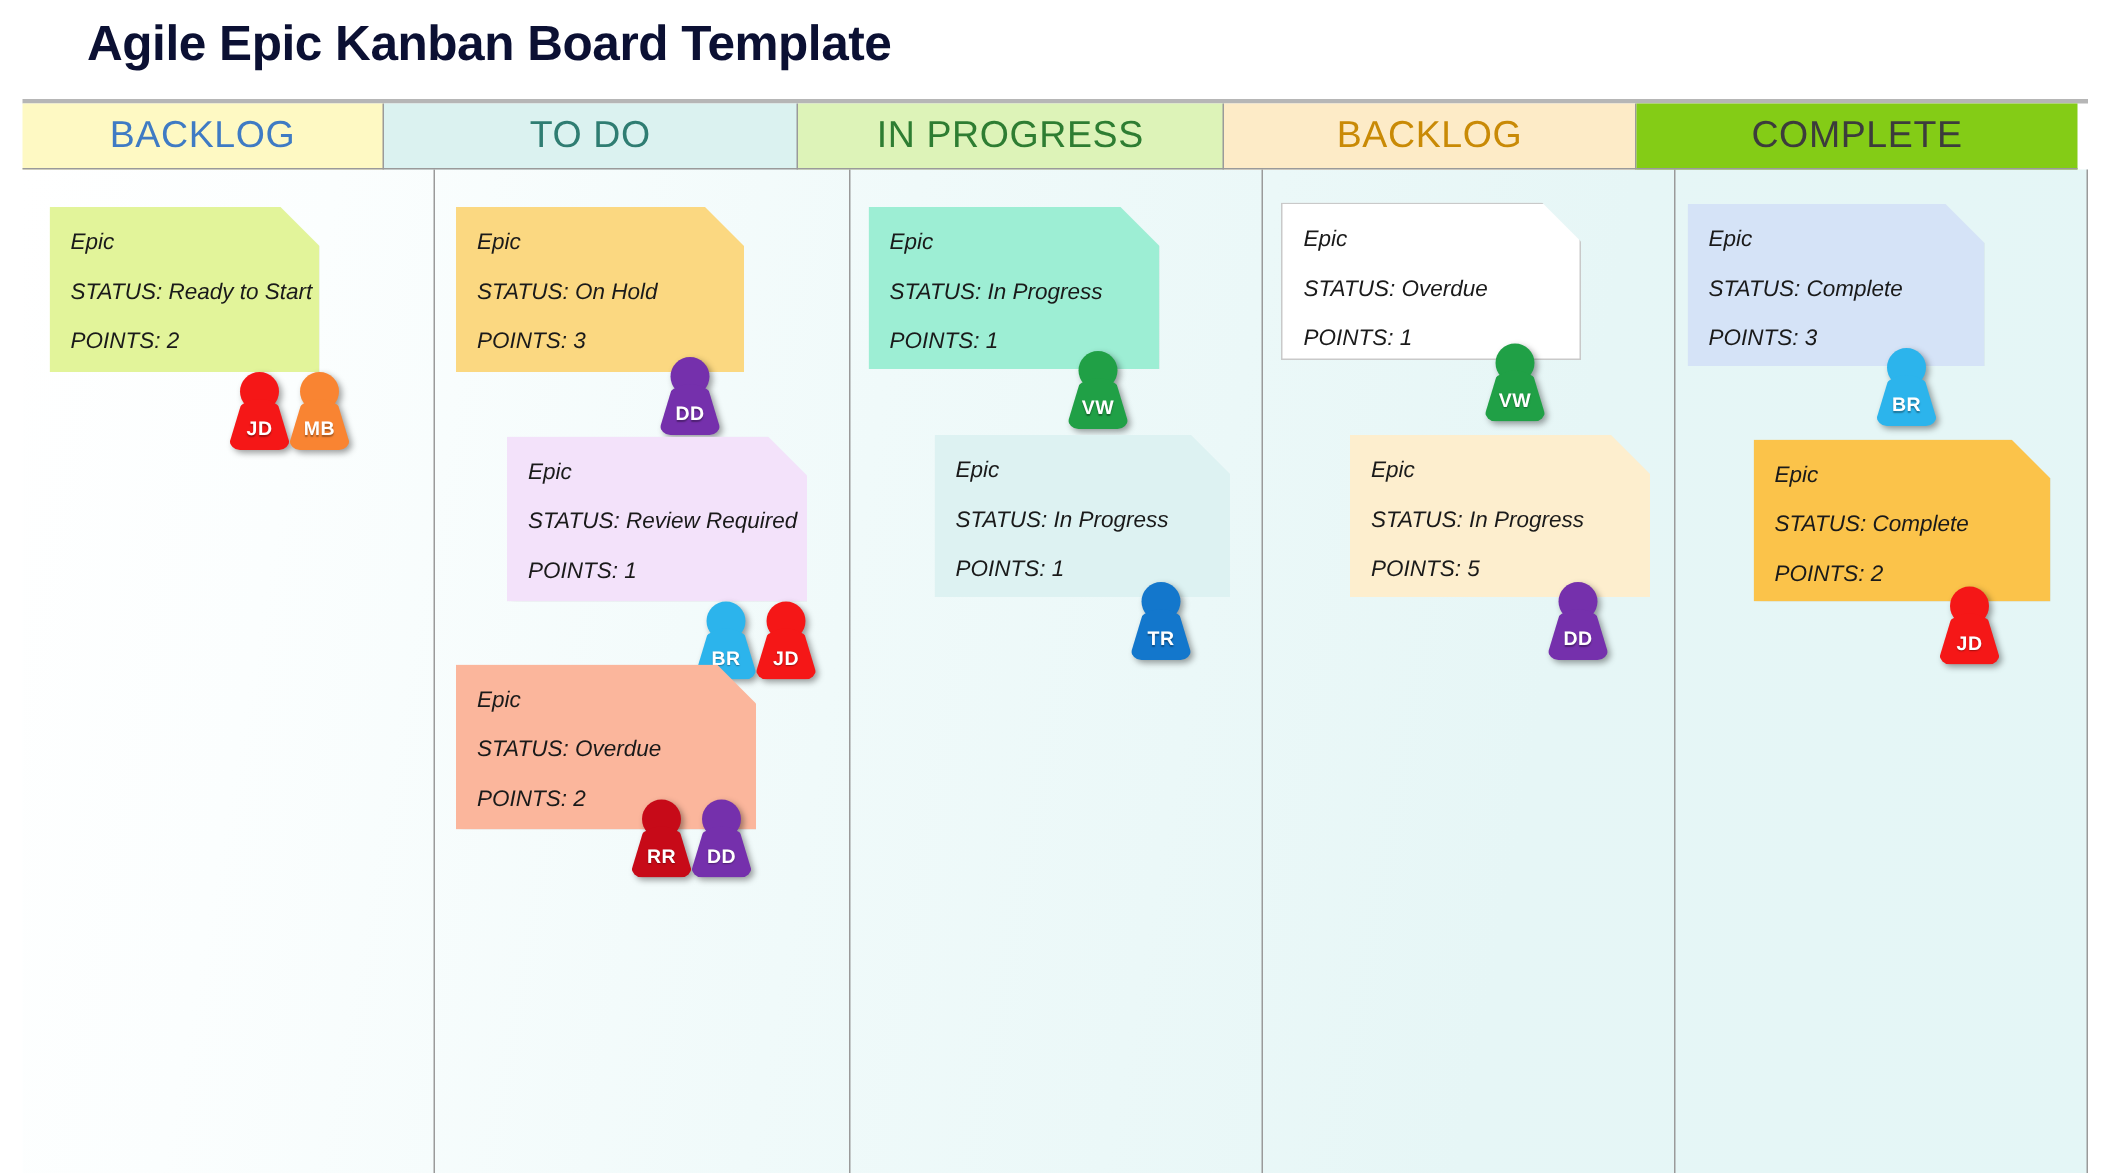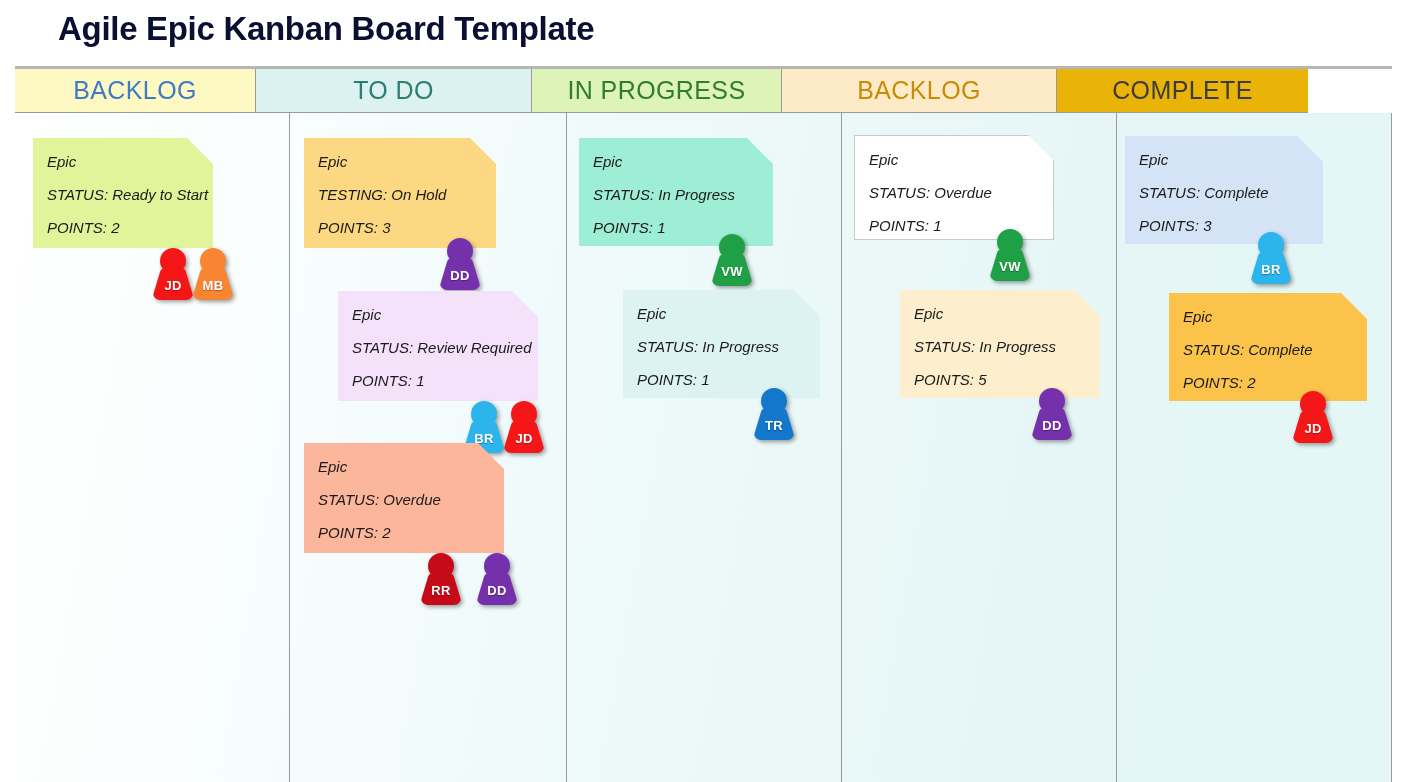--- a/index.html
+++ b/index.html
@@ -145,27 +145,27 @@
 <div id="page-title">Agile Epic Kanban Board Template</div>
 
 <div id="board">
   <div id="header-row">
       <div class="col-head" style="width: 241px; background: #fef9c3; color: rgb(63, 123, 196);">
         <span>BACKLOG</span>
       </div>
       <div class="col-head" style="width: 276px; background: rgb(219, 242, 240); color: rgb(47, 125, 114);">
         <span>TO DO</span>
       </div>
-      <div class="col-head" style="width: 250px; background: rgb(221, 243, 184); color: rgb(46, 125, 50);">
+      <div class="col-head" style="width: 284px; background: rgb(221, 243, 184); color: rgb(46, 125, 50);">
         <span>IN PROGRESS</span>
       </div>
       <div class="col-head" style="width: 275px; background: rgb(253, 235, 199); color: rgb(201, 138, 6);">
         <span>BACKLOG</span>
       </div>
-      <div class="col-head" style="width: 251px; background: #eab308; color: rgb(60, 60, 60);">
+      <div class="col-head" style="width: 294px; background: #84cc16; color: rgb(60, 60, 60);">
         <span>COMPLETE</span>
       </div>
     </div>
   <div id="body-row">
       <div class="col-body" style="width: 275px;">
         <div class="card" style="left: 18px; top: 25px; width: 180px; height: 110px; background: rgb(226, 244, 154);">
           <div class="line">Epic</div>
           <div class="line">STATUS: Ready to Start</div>
           <div class="line">POINTS: 2</div>
         </div>
@@ -178,21 +178,21 @@
           <div class="avatar" style="margin-top: 10px;">
             <div class="head" style="background: rgb(249, 132, 50);"></div>
             <div class="body" style="background: rgb(249, 132, 50);"></div>
             <div class="initials">MB</div>
           </div>
         </div>
       </div>
       <div class="col-body" style="width: 277px;">
         <div class="card" style="left: 14px; top: 25px; width: 192px; height: 110px; background: rgb(251, 216, 129);">
           <div class="line">Epic</div>
-          <div class="line">TESTING: On Hold</div>
+          <div class="line">STATUS: On Hold</div>
           <div class="line">POINTS: 3</div>
         </div>
         <div class="avatars" style="left: 148px; top: 125px;">
           <div class="avatar">
             <div class="head" style="background: rgb(117, 48, 172);"></div>
             <div class="body" style="background: rgb(117, 48, 172);"></div>
             <div class="initials">DD</div>
           </div>
         </div>
         <div class="card" style="left: 48px; top: 178px; width: 200px; height: 110px; background: rgb(243, 226, 250);">
@@ -210,21 +210,21 @@
             <div class="head" style="background: rgb(245, 23, 23);"></div>
             <div class="body" style="background: rgb(245, 23, 23);"></div>
             <div class="initials">JD</div>
           </div>
         </div>
         <div class="card" style="left: 14px; top: 330px; width: 200px; height: 110px; background: rgb(251, 182, 156);">
           <div class="line">Epic</div>
           <div class="line">STATUS: Overdue</div>
           <div class="line">POINTS: 2</div>
         </div>
-        <div class="avatars" style="left: 129px; top: 430px; gap: 16px;">
+        <div class="avatars" style="left: 129px; top: 410px;">
           <div class="avatar">
             <div class="head" style="background: rgb(199, 10, 24);"></div>
             <div class="body" style="background: rgb(199, 10, 24);"></div>
             <div class="initials">RR</div>
           </div>
           <div class="avatar" style="margin-top: 10px;">
             <div class="head" style="background: rgb(117, 48, 172);"></div>
             <div class="body" style="background: rgb(117, 48, 172);"></div>
             <div class="initials">DD</div>
           </div>

